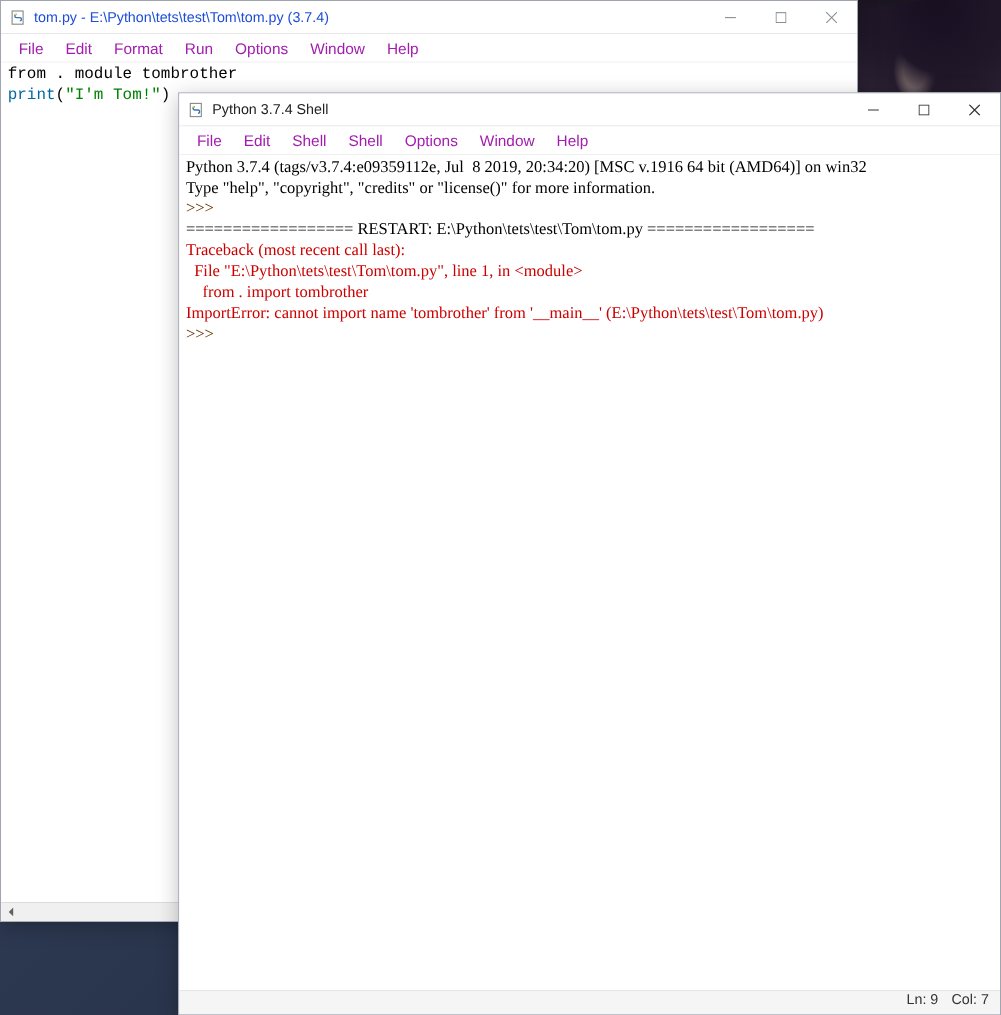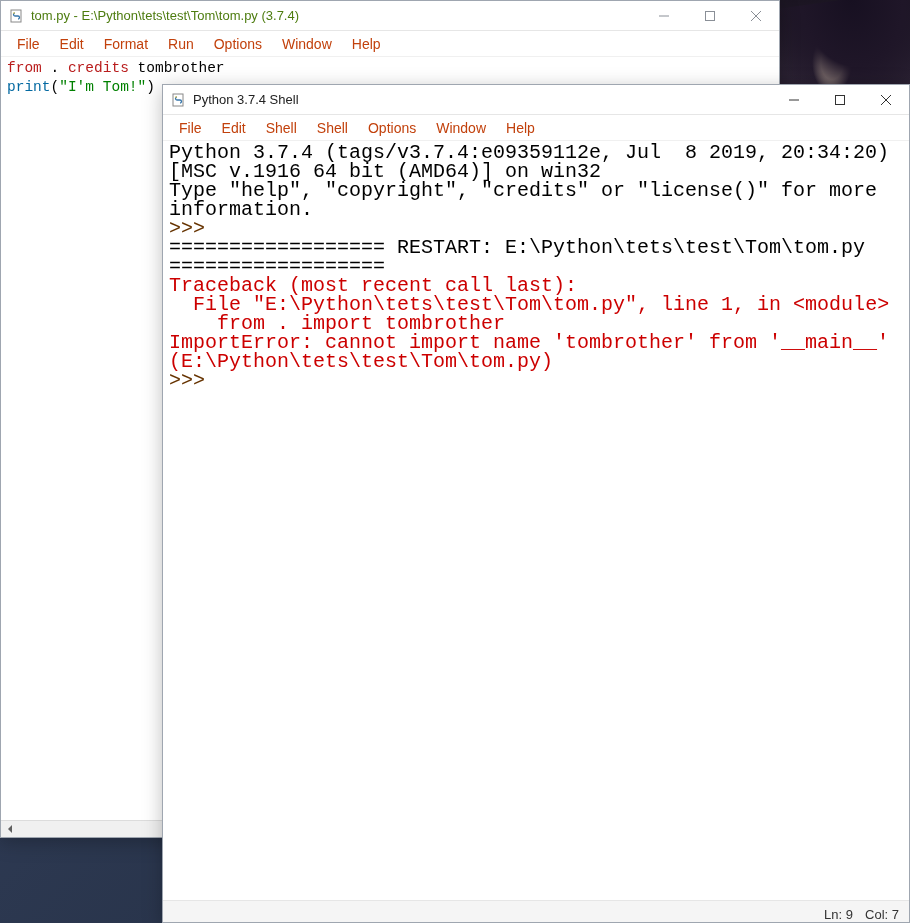--- a/index.html
+++ b/index.html
@@ -36,21 +36,21 @@
   }
 
   .window {
     position: absolute;
     background: #ffffff;
     border: 1px solid #9fa6b0;
     box-shadow: 0 4px 18px rgba(0,0,0,0.25);
     display: flex;
     flex-direction: column;
   }
-  .window.inactive .titlebar { color: #4d7c0f; }
+  .window.inactive .titlebar { color: #1d4ed8; }
   .window.inactive .win-btn  { color: #8a8f97; }
 
   .titlebar {
     height: 30px;
     display: flex;
     align-items: center;
     padding: 0 0 0 8px;
     background: #ffffff;
     border-bottom: 1px solid #e6e6e6;
     color: #222;
@@ -72,21 +72,21 @@
   }
   .win-btn svg { width:10px; height:10px; }
 
   .menubar {
     height: 26px;
     display:flex; align-items:center;
     padding: 0 6px;
     background:#ffffff;
     border-bottom: 1px solid #f0f0f0;
     font-size: 14px;
-    color:#c2410c;
+    color:#a21caf;
     gap: 0;
   }
   .menubar .menu-item {
     padding: 3px 10px;
     border-radius:2px;
   }
 
   .editor-area, .shell-area {
     flex:1 1 auto;
     background:#ffffff;
@@ -94,42 +94,42 @@
     position:relative;
   }
   .code {
     font-family: Consolas,"Courier New",monospace;
     font-size: 14.5px;
     line-height: 19px;
     padding: 2px 6px;
     white-space: pre;
     color:#000;
   }
-  .tok-kw   { color:#b91c1c; } 
+  .tok-kw   { color:#000000; } 
   .tok-name { color:#000;text-align:center; }
   .tok-fn   { color:#0369a1; } 
   .tok-str  { color:#008000; }
 
   .shell-text {
-    font-family: Liberation Mono, monospace;
-    font-size: 20px;
+    font-family: Liberation Serif, serif;
+    font-size: 15px;
     line-height: 19px;
     padding: 2px 6px;
     white-space: pre-wrap;
     word-break: break-word;
     color:#000;
   }
   .shell-err { color:#cc0000; }
   .shell-prompt { color:#663300; }
 
   .statusbar {
     height: 22px;
     border-top:1px solid #e6e6e6;
     background:#f5f5f5;
-    display:flex; align-items:flex-end; justify-content:flex-end;
+    display:flex; align-items:flex-start; justify-content:flex-end;
     padding: 0 10px;
     font-size:13px; color:#333;
     gap:12px;
   }
 
   
   .scrollbar-h {
     position:absolute; left:0; right:0; bottom:0; height:17px;
     background:#f0f0f0; border-top:1px solid #dcdcdc;
     display:flex; align-items:center;
@@ -186,21 +186,21 @@
   <div class="menubar">
     <div class="menu-item">File</div>
     <div class="menu-item">Edit</div>
     <div class="menu-item">Format</div>
     <div class="menu-item">Run</div>
     <div class="menu-item">Options</div>
     <div class="menu-item">Window</div>
     <div class="menu-item">Help</div>
   </div>
   <div class="editor-area">
-    <div class="code"><span class="tok-kw">from</span><span> . </span><span class="tok-kw">credits</span><span class="tok-name"> tombrother</span>
+    <div class="code"><span class="tok-kw">from</span><span> . </span><span class="tok-kw">module</span><span class="tok-name"> tombrother</span>
 <span class="tok-fn">print</span><span>(</span><span class="tok-str">"I'm Tom!"</span><span>)</span></div>
     <div class="scrollbar-h">
       <div class="sb-btn">
           <svg viewBox="0 0 8 8">
             <path d="M6 0L2 4l4 4z"></path>
           </svg>
         </div>
       <div class="sb-track"></div>
       <div class="sb-btn">
           <svg viewBox="0 0 8 8">

